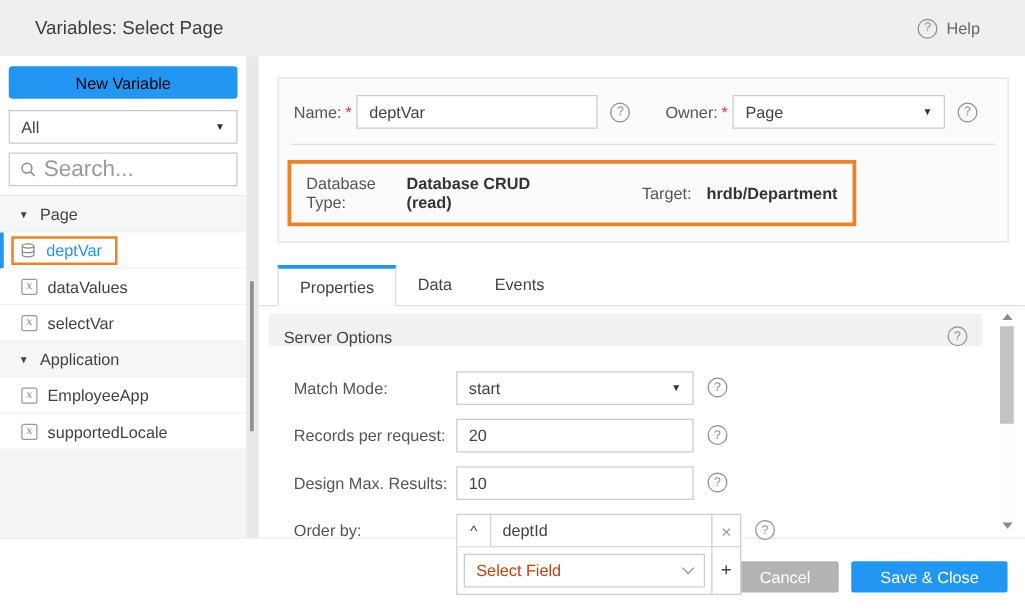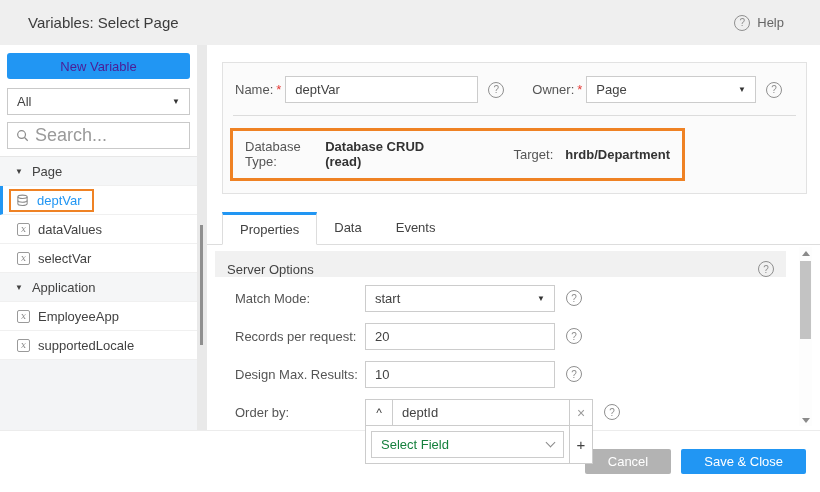--- a/index.html
+++ b/index.html
@@ -20,21 +20,21 @@
   .qmark { width:16px; height:16px; border:1px solid #8f8f8f; border-radius:50%;
            display:inline-flex; align-items:center; justify-content:center;
            font-size:10px; color:#8f8f8f; flex:0 0 auto; background:transparent; }
 
   
   .body { flex:1 1 auto; display:flex; min-height:0; }
 
   
   .sidebar { width:197px; flex:0 0 197px; display:flex; flex-direction:column; background:#fff; }
   .sidebar-top { padding:8px 7px 7px 7px; }
-  .btn-new { width:100%; height:26px; background:var(--accent-blue); color:#4c1d95; border:none;
+  .btn-new { width:100%; height:26px; background:var(--accent-blue); color:#000000; border:none;
              border-radius:3px; font-size:13px; font-family:inherit; cursor:pointer; }
   .filter-select { margin-top:9px; height:27px; border:1px solid #c9c9c9; background:#fff;
                    display:flex; align-items:center; justify-content:space-between;
                    padding:0 9px; cursor:pointer; }
   .caret-down { font-size:8px; color:#333; }
   .search-box { margin-top:7px; height:27px; border:1px solid #c9c9c9; background:#fff;
                 display:flex; align-items:center; gap:6px; padding:0 8px; }
   .search-box input { border:none; outline:none; width:100%; font-size:18px;
                       font-family:inherit; color:#424242; background:transparent; }
   .search-box input::placeholder { color:#9a9a9a; }
@@ -89,39 +89,39 @@
           padding-left:15px; height:33px; }
   .tab { padding:0 17px; height:33px; display:flex; align-items:center; color:#424242;
          cursor:pointer; }
   .tab.active { background:#fff; border:1px solid #ddd; border-bottom:1px solid #fff;
                 border-top:3px solid var(--accent-blue); margin-bottom:-1px; }
 
   
   .content { flex:1 1 auto; position:relative; padding:6px 34px 0 8px; min-height:0; }
   .section-bar { height:26px; background:#f1f1f1; display:flex; align-items:flex-end;
                  justify-content:space-between; padding:0 12px; color:#424242; }
-  .form { padding:8px 0 0 20px; }
+  .form { padding:20px 0 0 20px; }
   .form-row { display:flex; align-items:flex-start; margin-bottom:11px; }
   .form-label { width:130px; flex:0 0 130px; padding-top:6px; color:#555; }
   .ctl { width:190px; }
   .help-row { margin:5px 0 0 11px; cursor:pointer; }
 
   .ob { width:228px; }
   .ob-row1 { display:flex; border:1px solid #ccc; height:27px; background:#fff; }
   .ob-dir { width:27px; flex:0 0 27px; border-right:1px solid #ccc; display:flex;
             align-items:center; justify-content:center; font-size:12px; color:#424242;
             cursor:pointer; background:#fff; }
   .ob-field { flex:1; display:flex; align-items:center; padding-left:9px; color:#424242; }
   .ob-x { width:23px; flex:0 0 23px; border-left:1px solid #ccc; display:flex;
           align-items:center; justify-content:center; color:#9a9a9a; font-size:14px;
           cursor:pointer; }
   .ob-row2 { display:flex; border:1px solid #ccc; border-top:none; background:#fff; }
   .ob-selwrap { flex:1; padding:5px; }
   .ob-select { height:27px; border:1px solid #ccc; display:flex; align-items:center;
-               justify-content:space-between; padding:0 9px; color:#15803d; cursor:pointer; }
+               justify-content:space-between; padding:0 9px; color:#c2410c; cursor:pointer; }
   .chev { width:7px; height:7px; border-right:1px solid #8a8a8a; border-bottom:1px solid #8a8a8a;
           transform:rotate(45deg); margin-top:-4px; }
   .ob-add { width:23px; flex:0 0 23px; border-left:1px solid #ccc; display:flex;
             align-items:center; justify-content:center; font-size:15px; color:#424242;
             cursor:pointer; }
 
   
   .vscroll { position:absolute; top:2px; right:8px; bottom:4px; width:13px;
              background:#fdfdfd; }
   .sb-btn { position:absolute; left:0; width:13px; height:12px; display:flex;

